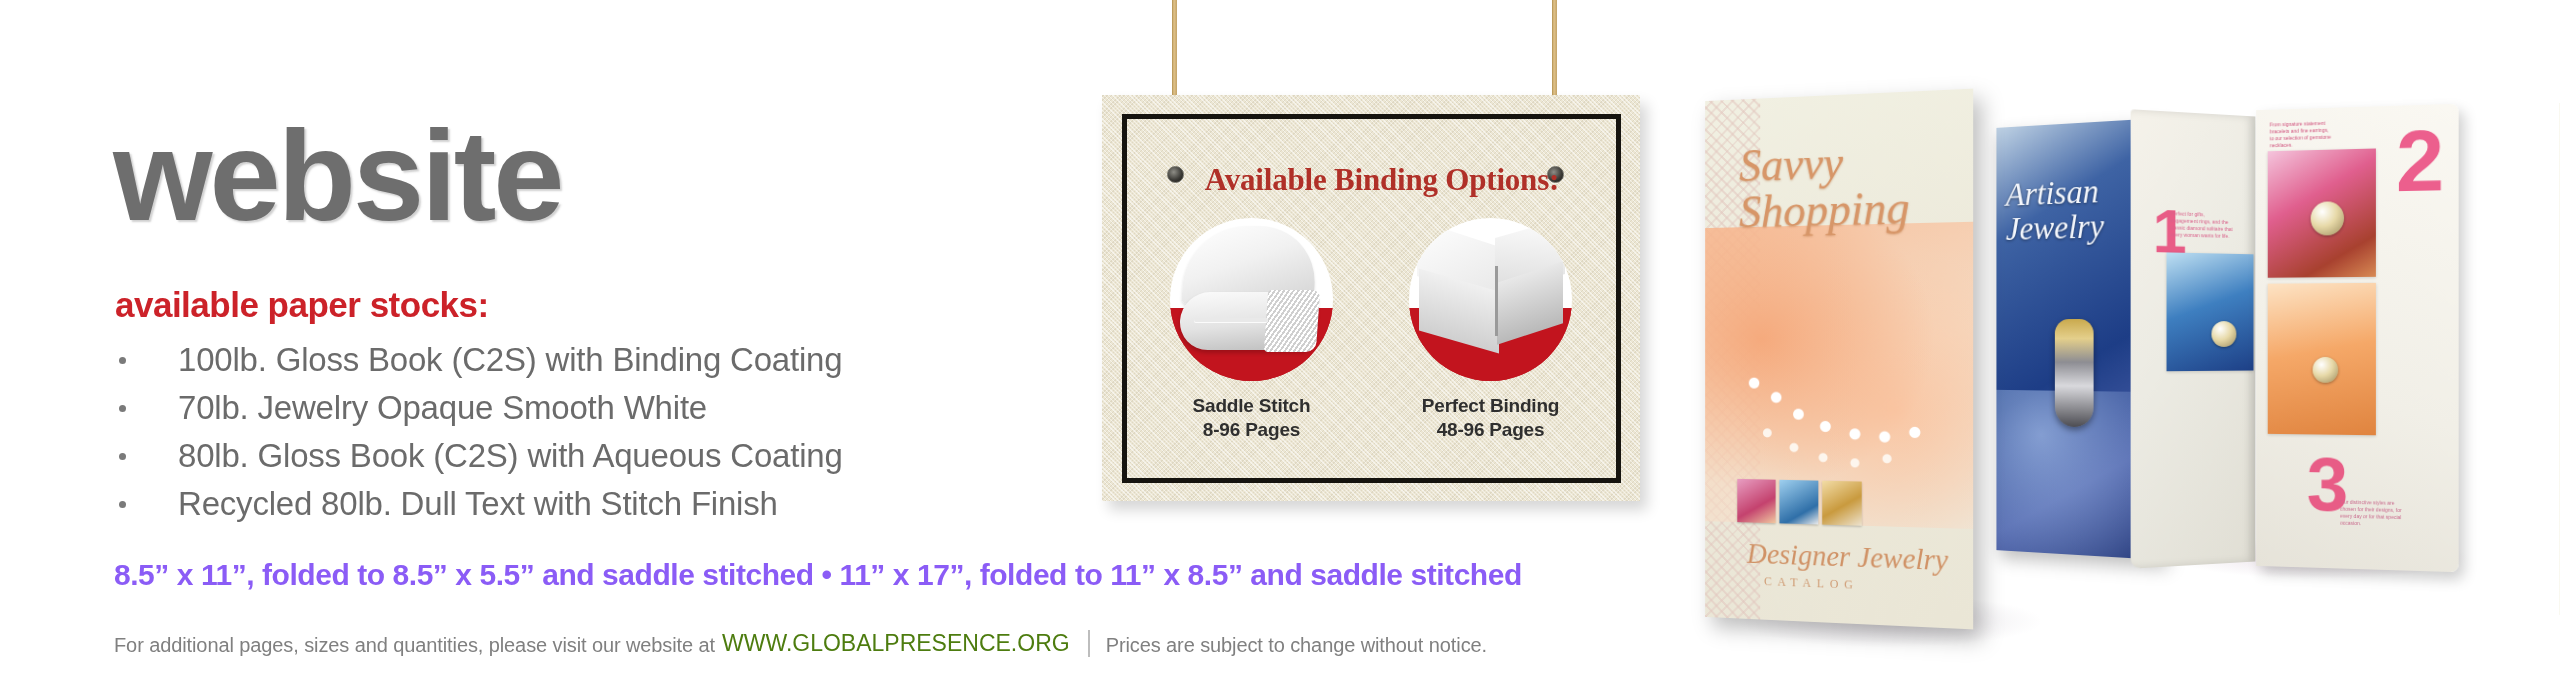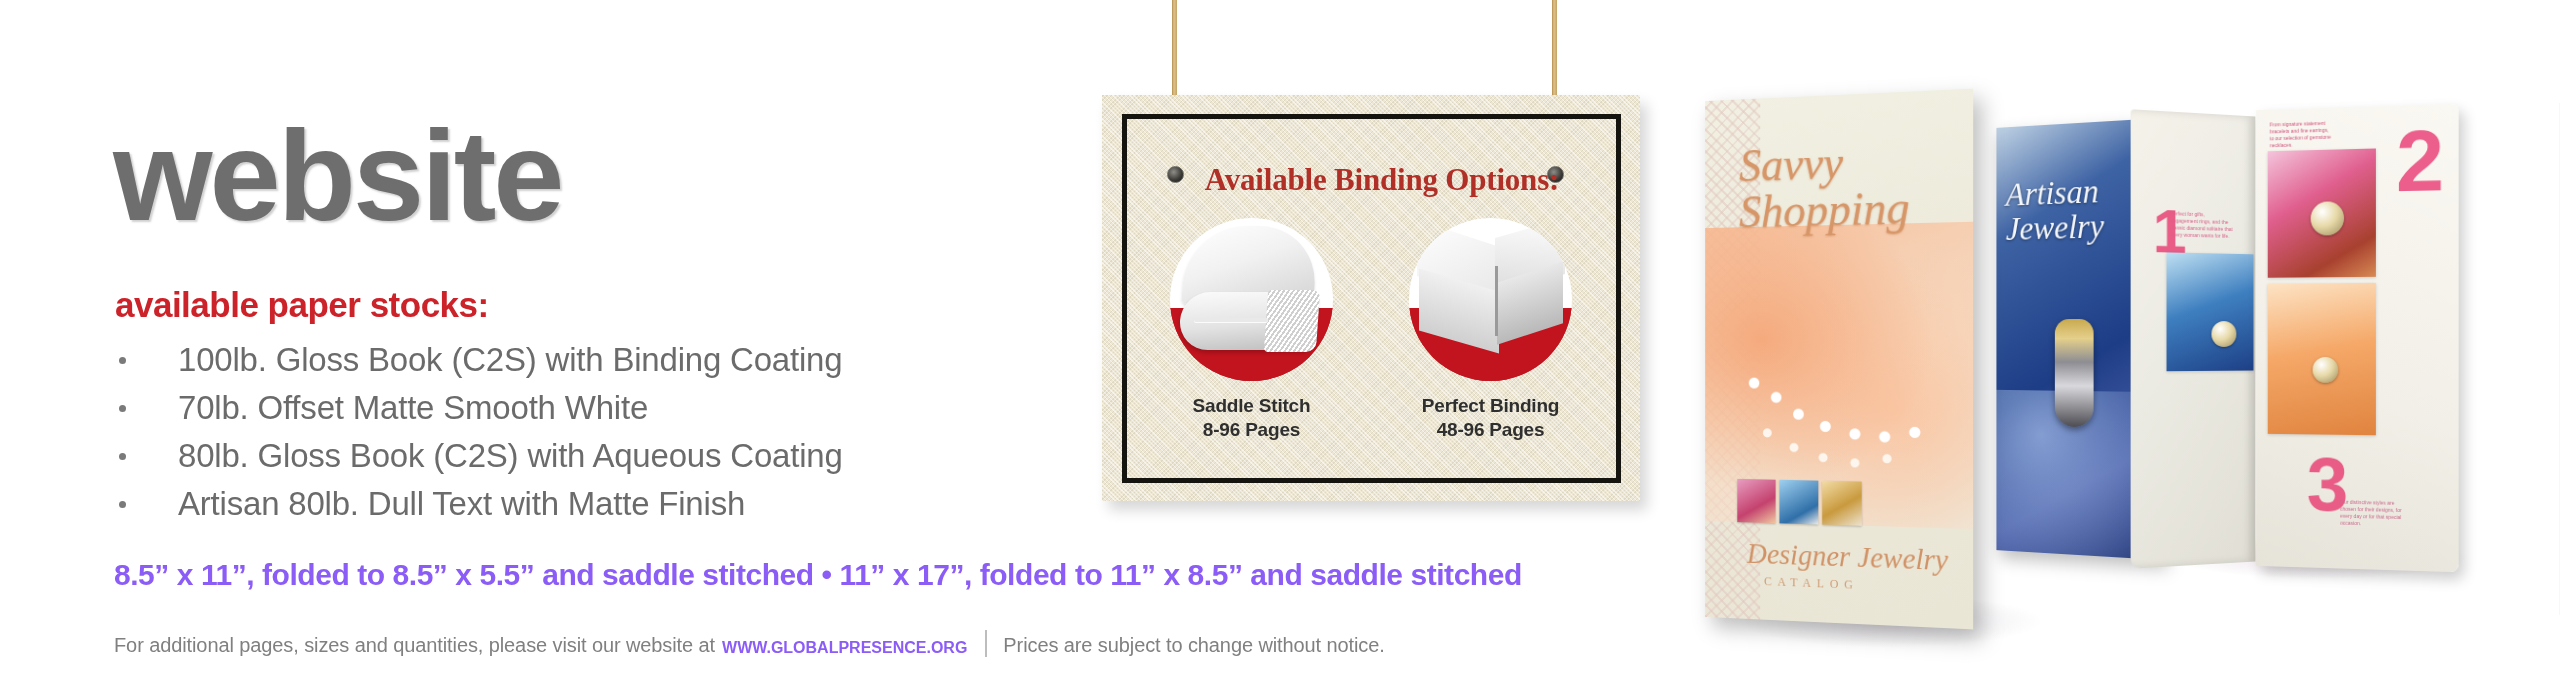--- a/index.html
+++ b/index.html
@@ -58,22 +58,22 @@
 
   .footer-line{
     position:absolute;left:114px;top:630px;
     font-size:20px;
     color:#808080;
     letter-spacing:-0.1px;
     white-space:nowrap;
     display:flex;align-items:flex-end;
   }
   .footer-url{
-    font-weight:bold;color:#8b5cf6;
-    font-size:16px;letter-spacing:0px;
+    font-weight:normal;color:#4d7c0f;
+    font-size:23px;letter-spacing:0px;
     margin-left:7px;
   }
   .footer-divider{
     display:inline-block;width:2px;height:27px;
     background:#bdbdbd;margin:0 16px 0 18px;
   }
 
   
   .sign-group{position:absolute;left:1085px;top:0;width:560px;height:560px;margin-left:17px;}
   .cord{
@@ -364,29 +364,29 @@
 
     <div class="stocks-heading">available paper stocks:</div>
 
     <div class="stock-list">
       <div class="stock-item">
         <span class="stock-bullet"></span>
         <span class="stock-label">100lb. Gloss Book (C2S) with Binding Coating</span>
       </div>
       <div class="stock-item">
         <span class="stock-bullet"></span>
-        <span class="stock-label">70lb. Offset Matte Smooth White</span>
+        <span class="stock-label">70lb. Jewelry Opaque Smooth White</span>
       </div>
       <div class="stock-item">
         <span class="stock-bullet"></span>
         <span class="stock-label">80lb. Gloss Book (C2S) with Aqueous Coating</span>
       </div>
       <div class="stock-item">
         <span class="stock-bullet"></span>
-        <span class="stock-label">Artisan 80lb. Dull Text with Matte Finish</span>
+        <span class="stock-label">Recycled 80lb. Dull Text with Stitch Finish</span>
       </div>
     </div>
 
     <div class="spec-line">8.5” x 11”, folded to 8.5” x 5.5” and saddle stitched • 11” x 17”, folded to 11” x 8.5” and saddle stitched</div>
 
     <div class="footer-line">
       <span>For additional pages, sizes and quantities, please visit our website at</span>
       <span class="footer-url">WWW.GLOBALPRESENCE.ORG</span>
       <span class="footer-divider"></span>
       <span>Prices are subject to change without notice.</span>

